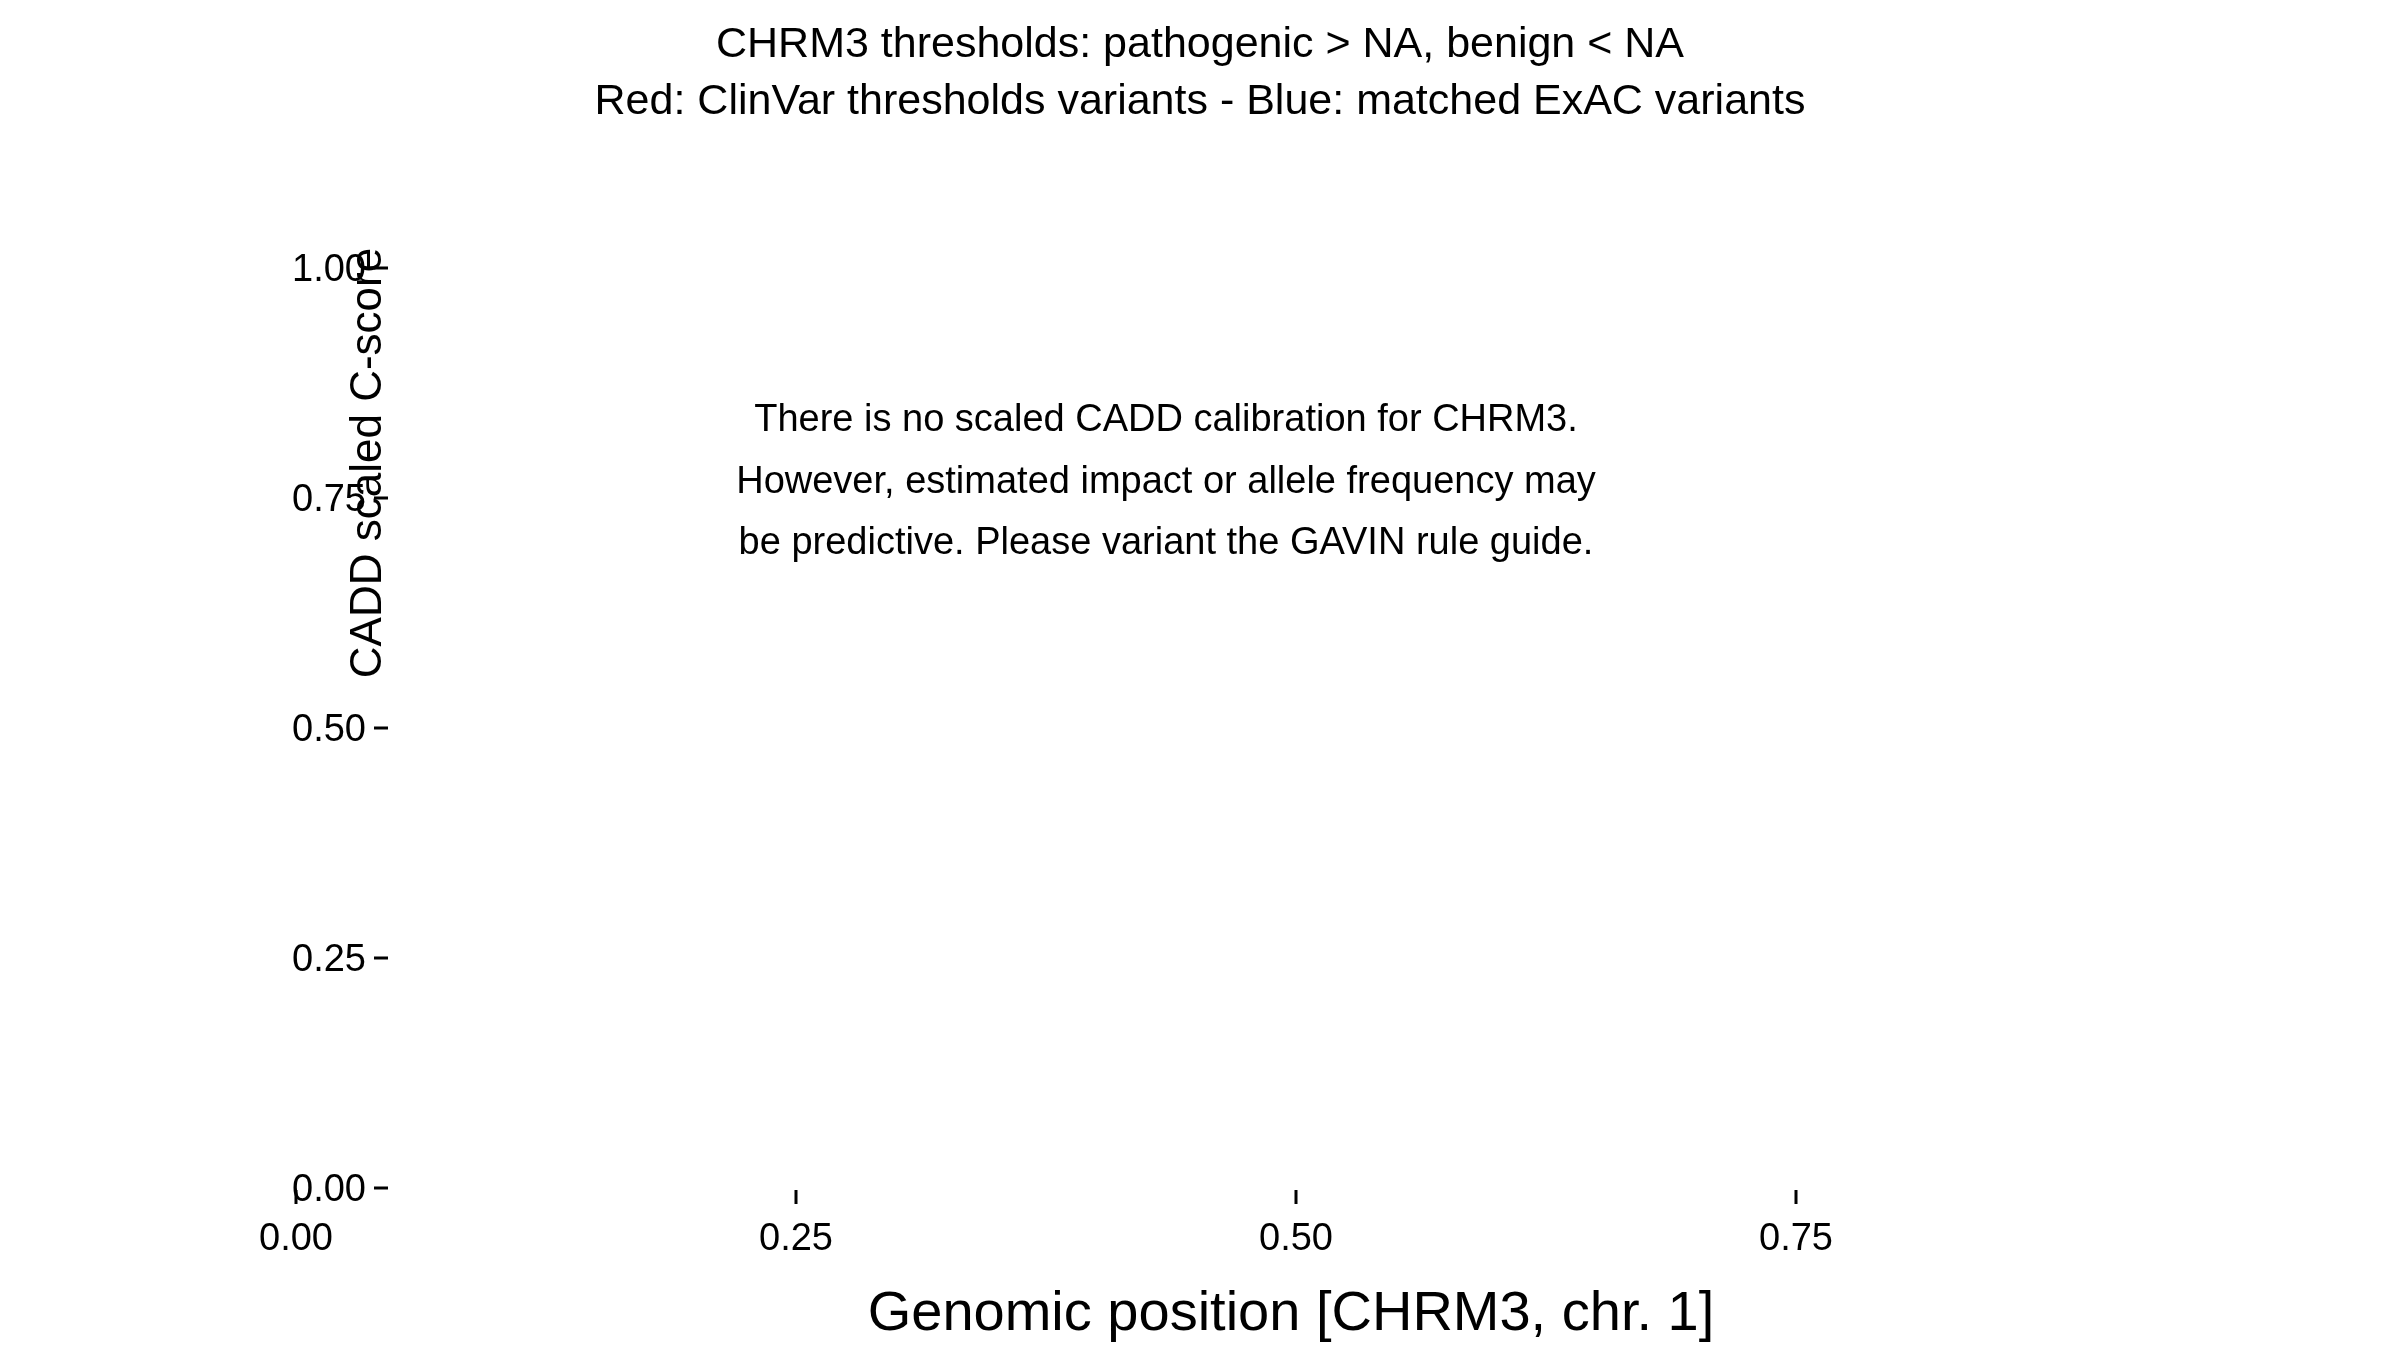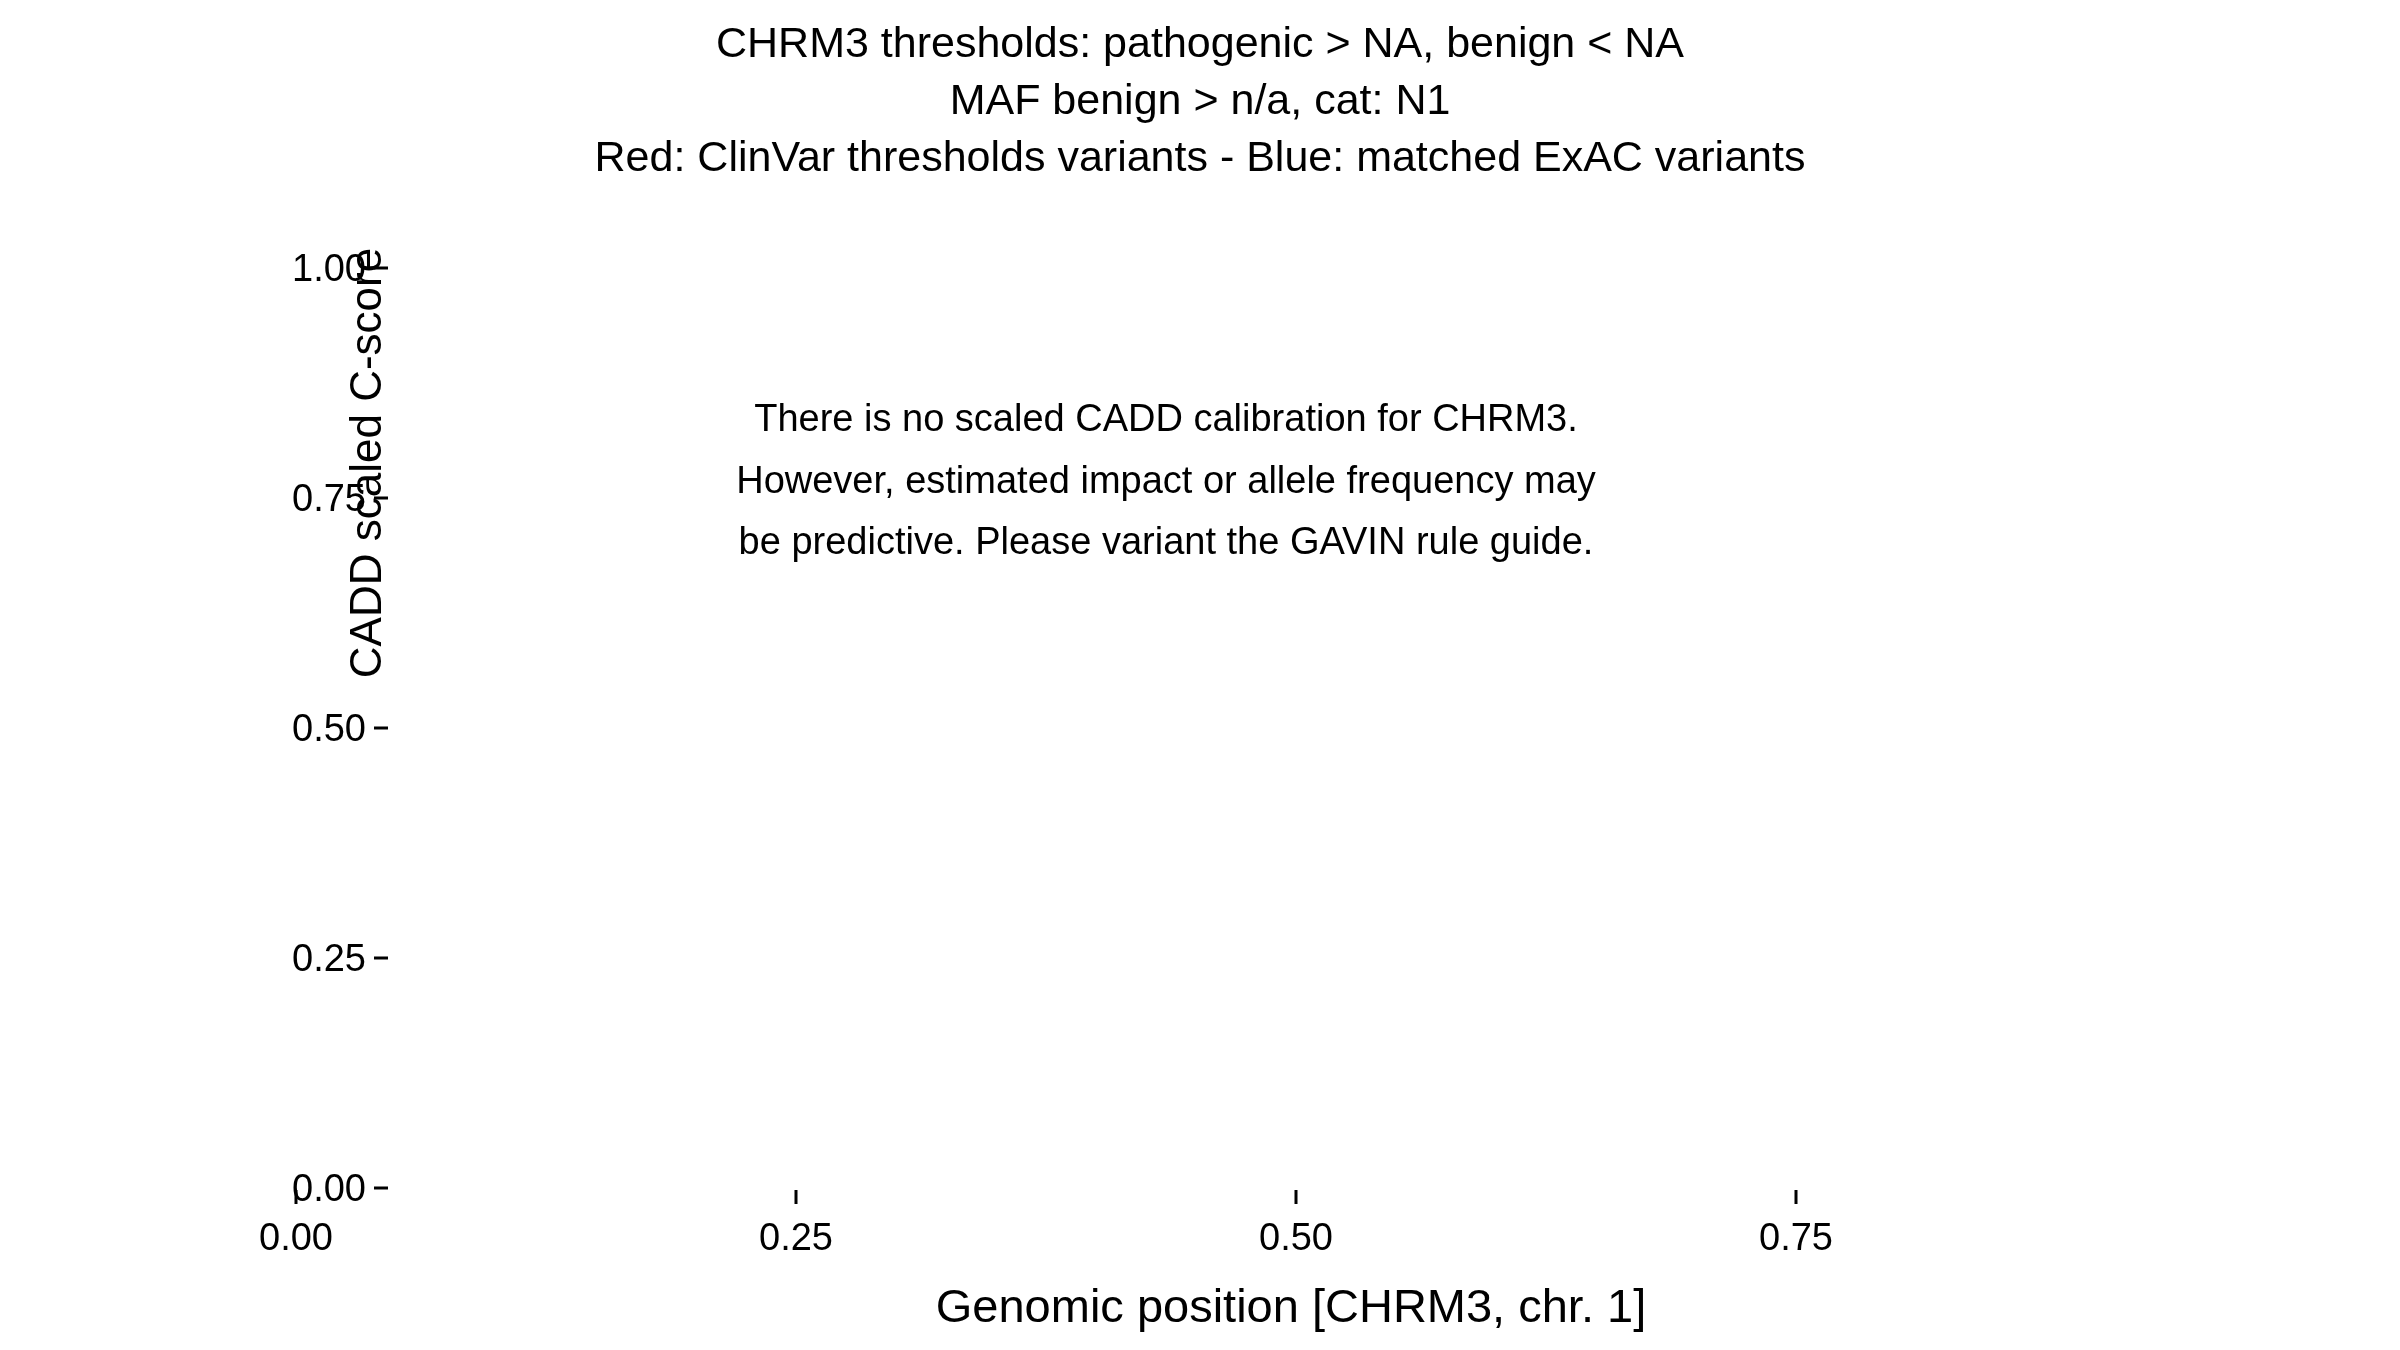--- a/index.html
+++ b/index.html
@@ -90,21 +90,21 @@
     height: 14px;
     background: #000000;
     transform: translateX(-50%);
   }
   .x-axis-label {
     position: absolute;
     left: 0;
     top: 1010px;
     width: 2190px;
     text-align: center;
-    font-size: 47px;
+    font-size: 56px;
     white-space: nowrap;
   }
 
   
   .annotation {
     position: absolute;
     left: 330px;
     top: 120px;
     width: 1280px;
     text-align: center;
@@ -115,21 +115,20 @@
     white-space: pre;
   }
 </style>
 </head>
 <body>
 
 <div class="page">
 
   <div class="title-block">
     <div class="title-line">CHRM3 thresholds: pathogenic &gt; NA, benign &lt; NA</div>
-    <div class="title-line">MAF benign &gt; n/a, cat: N1</div>
     <div class="title-line">Red: ClinVar thresholds variants - Blue: matched ExAC variants</div>
   </div>
 
   <div class="panel">
 
     <div class="y-axis-label">CADD scaled C-score</div>
 
     <div class="ytick" style="top: 920px;">0.00</div>
     <div class="ytick-mark" style="top: 920px;"></div>
 

